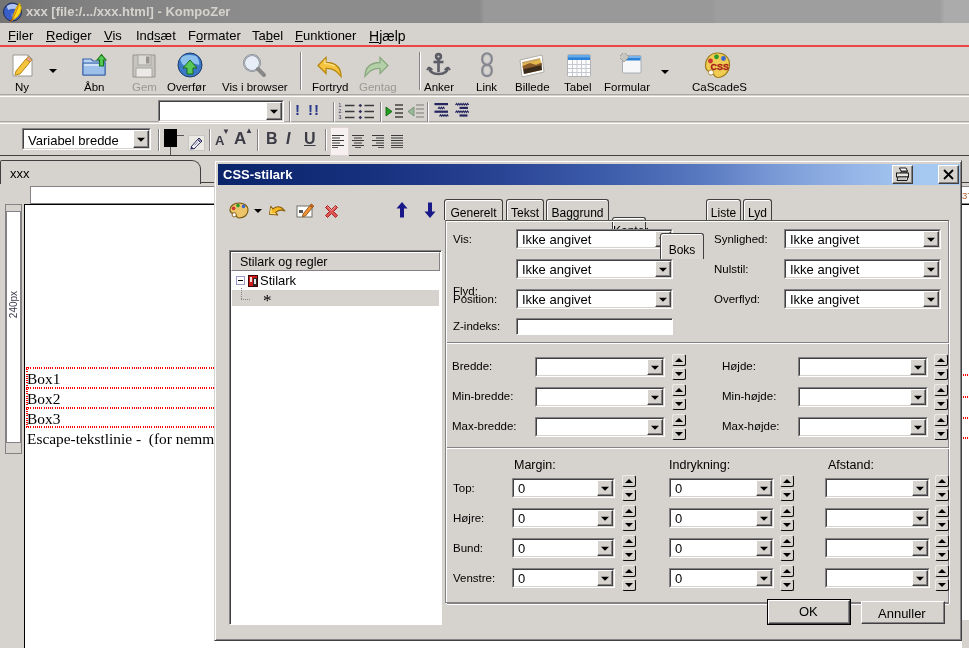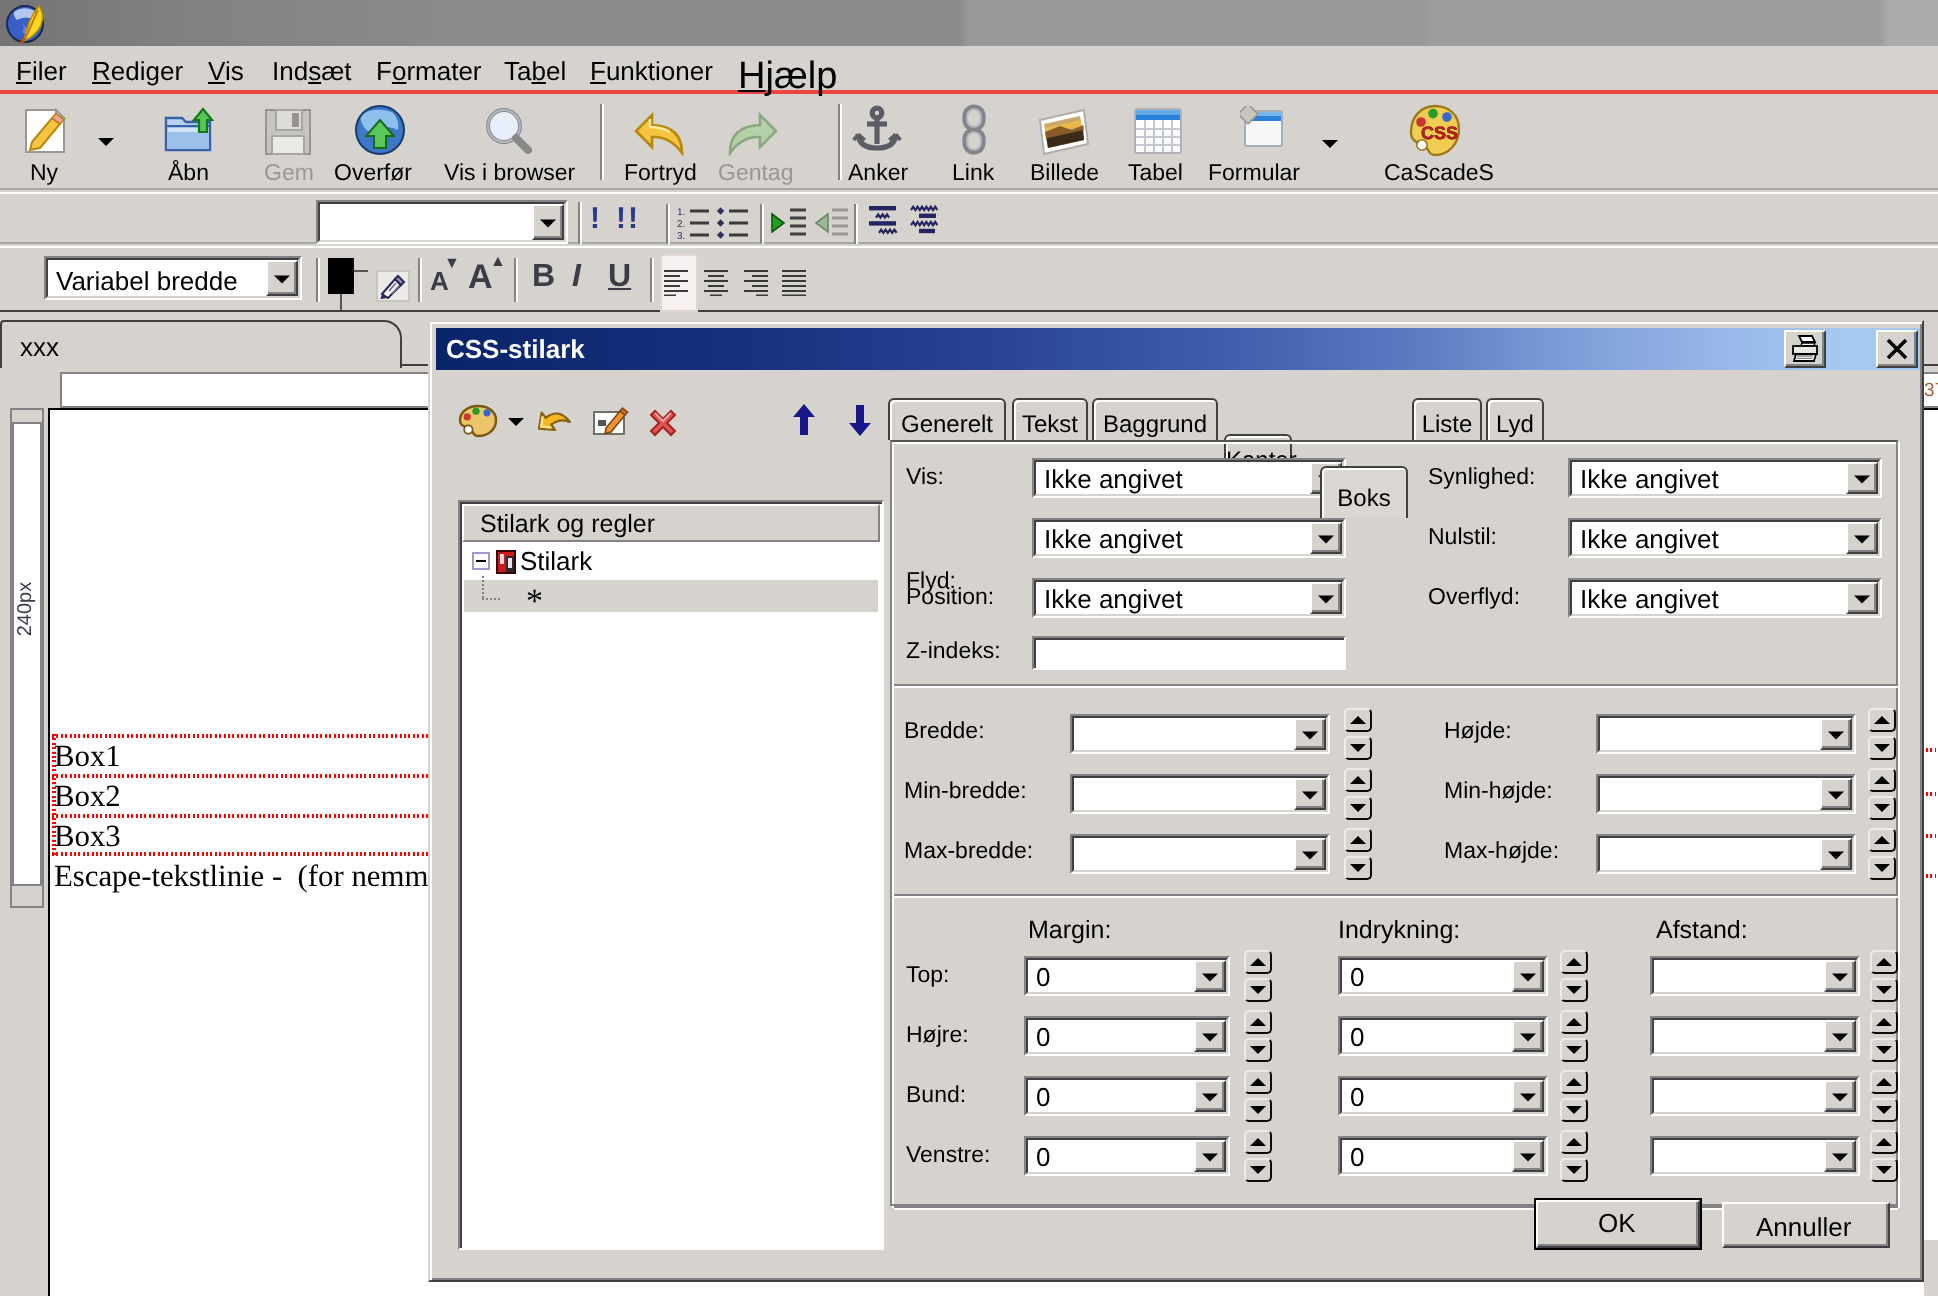--- a/index.html
+++ b/index.html
@@ -37,31 +37,32 @@
   <div class="abs" id="titlebar" style="left:0;top:0;width:969px;height:23px;background:linear-gradient(90deg,#747474 0%,#828282 10%,#8c8c8c 25%,#8c8c8c 49.5%,#999999 50%,#999999 73.5%,#9e9e9e 74%,#9e9e9e 97%,#ababab 97.5%,#ababab 100%);">
     <svg class="abs" style="left:3px;top:2px" width="20" height="20" viewBox="0 0 20 20">
       <circle cx="9.5" cy="10" r="9" fill="#3a5ec8"></circle>
       <circle cx="9.5" cy="10" r="9" fill="none" stroke="#1a2a50" stroke-width="1"></circle>
       <path d="M4 4 Q9 0.5 14.5 3.5 Q16 6 15 8 Q10 5.5 5.5 8 Q3.5 6 4 4 Z" fill="#c0d0f4" opacity="0.9"></path>
       <path d="M7 9 Q10 11 8 14 Q10 16 13 14.5" fill="#7490e0" opacity="0.8"></path>
       <path d="M16.5 1 Q19.5 5.5 17.5 10.5 Q15.5 15.5 9 18.5 Q10 13.5 11.5 9.5 Q13.5 4.5 16.5 1 Z" fill="#ffd820" stroke="#b89200" stroke-width="0.8"></path>
       <path d="M9.5 17.5 L16 3" stroke="#c87818" stroke-width="1"></path>
       <path d="M9.5 17.5 L7 20 L8.5 17.8 Z" fill="#b05a10" stroke="#b05a10" stroke-width="1"></path>
     </svg>
+    <span class="abs" style="left:26px;top:4px;font-size:13px;font-weight:bold;color:#d6d3ce;">xxx [file:/.../xxx.html] - KompoZer</span>
   </div>
 
   <div class="abs" id="menubar" style="left:0;top:23px;width:969px;height:24px;border-bottom:2px solid #ef4444;">
     <span class="lbl" style="left:8px;top:5px;font-size:13px;"><u>F</u>iler</span>
     <span class="lbl" style="left:46px;top:5px;font-size:13px;"><u>R</u>ediger</span>
     <span class="lbl" style="left:104px;top:5px;font-size:13px;"><u>V</u>is</span>
     <span class="lbl" style="left:136px;top:5px;font-size:13px;">Ind<u>s</u>æt</span>
     <span class="lbl" style="left:188px;top:5px;font-size:13px;">F<u>o</u>rmater</span>
     <span class="lbl" style="left:252px;top:5px;font-size:13px;">Ta<u>b</u>el</span>
     <span class="lbl" style="left:295px;top:5px;font-size:13px;"><u>F</u>unktioner</span>
-    <span class="lbl" style="left:369px;top:5px;font-size:19px;"><u>H</u>jælp</span>
+    <span class="lbl" style="left:369px;top:5px;font-size:14px;"><u>H</u>jælp</span>
   </div>
 
   <div class="abs" id="toolbar1" style="left:0;top:48px;width:969px;height:47px;border-bottom:1px solid #a8a6a4;">
     <div id="tb1icons">
       <svg class="abs" style="left:11px;top:5px" width="24" height="25" viewBox="0 0 24 25">
         <path d="M2 2 L17 2 L21 6 L21 23 L2 23 Z" fill="#fff" stroke="#9a9890" stroke-width="1"></path>
         <path d="M17 2 L17 6 L21 6 Z" fill="#e0ddd8" stroke="#9a9890" stroke-width="1"></path>
         <path d="M5 18 L15 6 L19 9 L9 21 L4 22 Z" fill="#f5c542" stroke="#b8860b" stroke-width="1"></path>
         <path d="M15 6 L17 3.8 L21 6.8 L19 9 Z" fill="#f0a0a0" stroke="#b8860b" stroke-width="0.8"></path>
       </svg>

